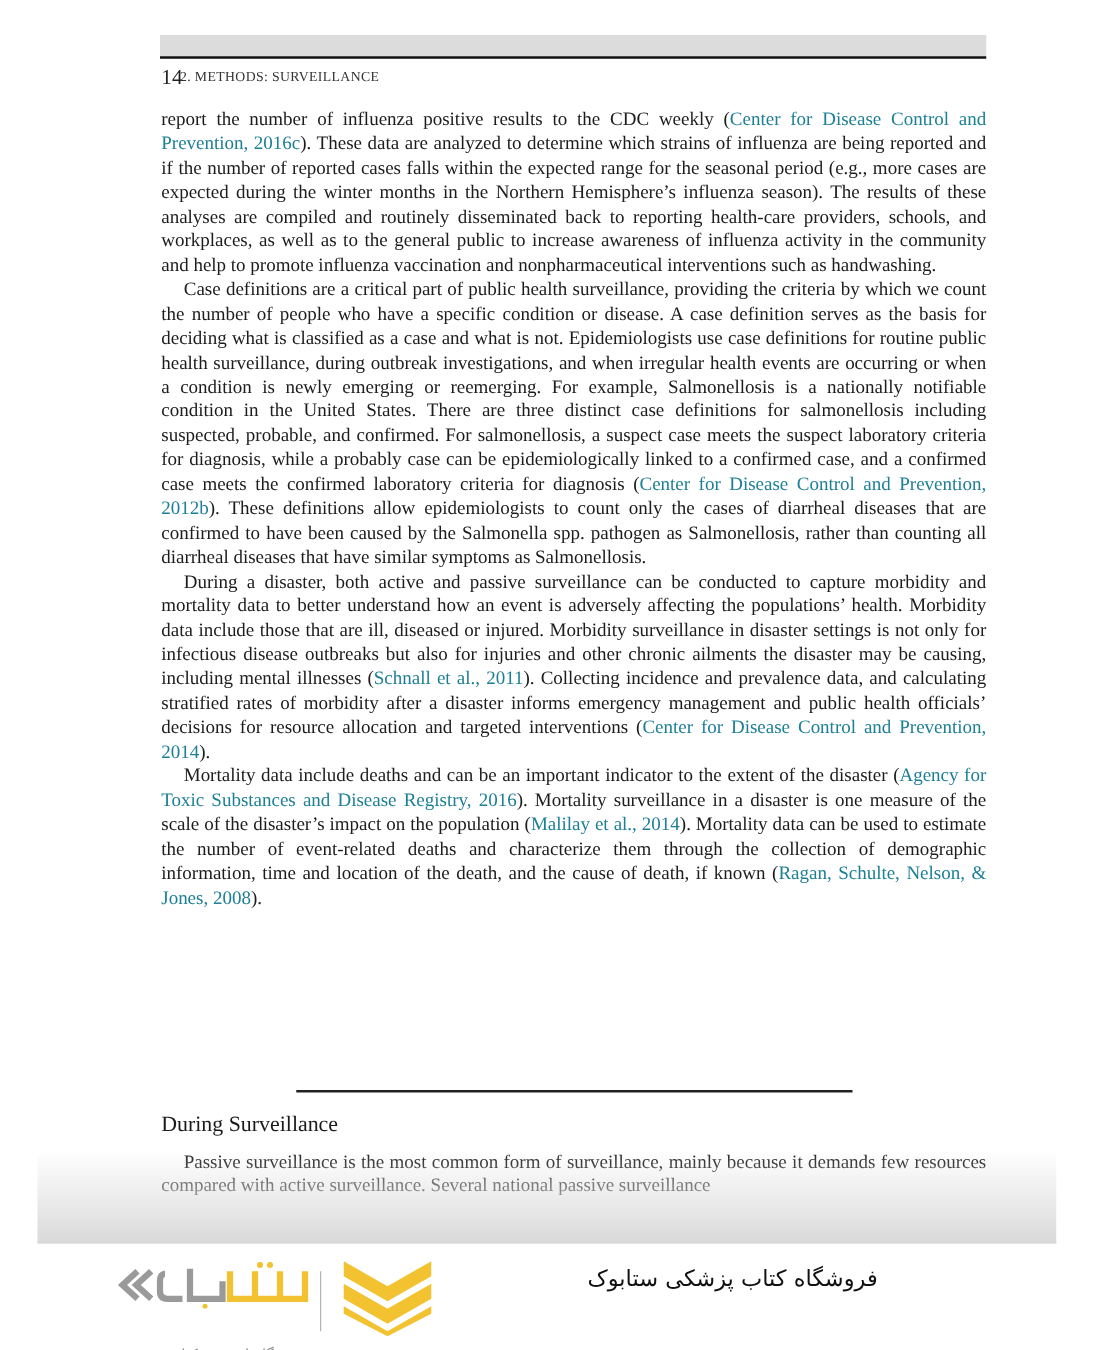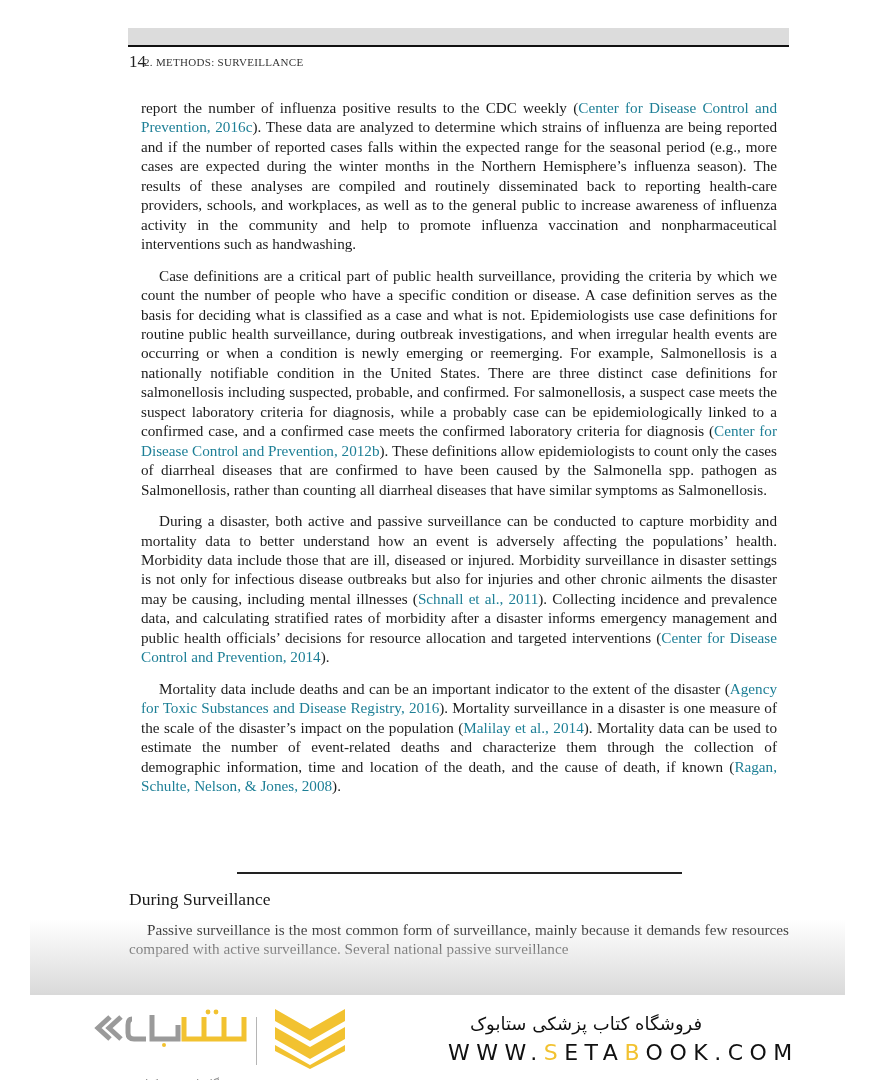--- a/index.html
+++ b/index.html
@@ -7,21 +7,21 @@
 
   .page { position: absolute; left: 0; top: 0; width: 876px; height: 1036px; }
 
   .header-band { position: absolute; left: 128px; top: 28px; width: 661px; height: 17px; background: #dcdcdc; }
   .header-rule { position: absolute; left: 128px; top: 45px; width: 661px; height: 2px; background: #111; }
 
   .page-number { position: absolute; left: 129px; top: 52px; font-size: 17px; line-height: 20px; color: #222; }
   .running-head { position: absolute; left: 144px; width: 661px; top: 56px; text-align: left; font-size: 11px; letter-spacing: 0.3px; color: #333; }
 
   .body-text { position: absolute; left: 129px; top: 86px; width: 660px; font-size: 15.2px; line-height: 19.45px; text-align: justify; color: #1c1c1c; }
-  .body-text p { margin: 12px; }
+  .body-text p { margin: 0; }
   .body-text p.indent { text-indent: 18px; }
   .cite { color: #1d7f96; }
   .ital { }
 
   .section-heading { position: absolute; left: 232px; width: 452px; top: 846px; text-align: center; font-size: 17px; letter-spacing: 0.4px; color: #1a1a1a; }
   .section-rule { position: absolute; left: 237px; top: 872px; width: 445px; height: 2px; background: #222; }
 
   .subheading { position: absolute; left: 129px; top: 889px; font-size: 17.5px; color: #1a1a1a; }
 
   .para-last { position: absolute; left: 129px; top: 920px; width: 660px; font-size: 15.2px; line-height: 19.45px; text-align: justify; color: #1c1c1c; }
@@ -81,15 +81,14 @@
       </svg>
       <div class="logo-tagline">فروشگاه اینترنتی کتاب</div>
       <div class="logo-divider"></div>
       <svg class="logo-mark" viewBox="0 0 78 64">
         <path d="M4 4 L39 24 L74 4 L74 16 L39 36 L4 16 Z" fill="#f2c230"></path>
         <path d="M4 22 L39 42 L74 22 L74 34 L39 54 L4 34 Z" fill="#f2c230"></path>
         <path d="M4 40 L39 60 L74 40 L74 46 L39 64 L4 46 Z" fill="#f2c230"></path>
       </svg>
     </div>
     <div class="store-name">فروشگاه کتاب پزشکی ستابوک</div>
-    <div class="store-url"><span>WWW.</span><span class="accent">S</span><span>ETA</span><span class="accent">B</span><span>OOK.COM</span></div>
   </div>
 </div>
 
 </body></html>

